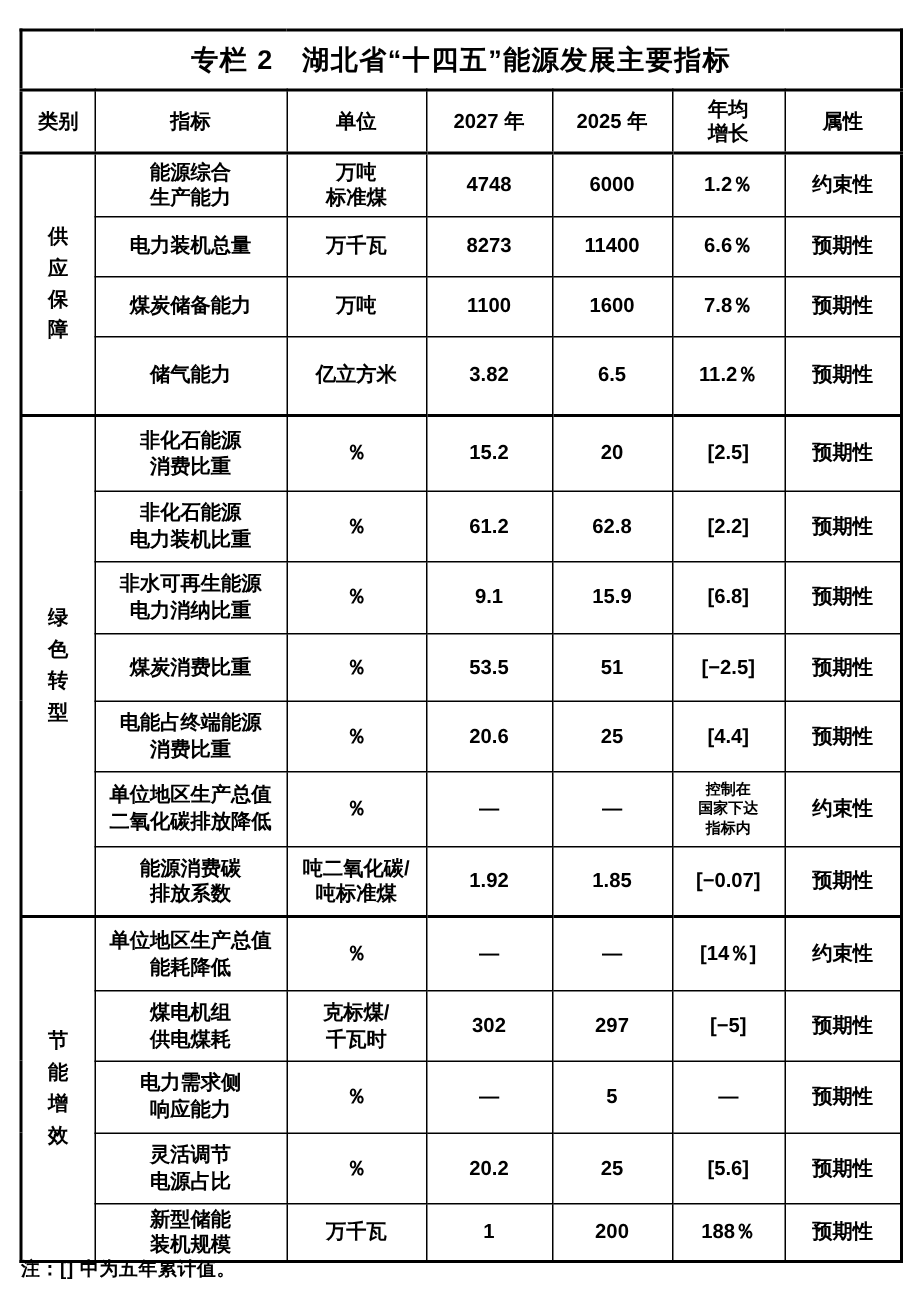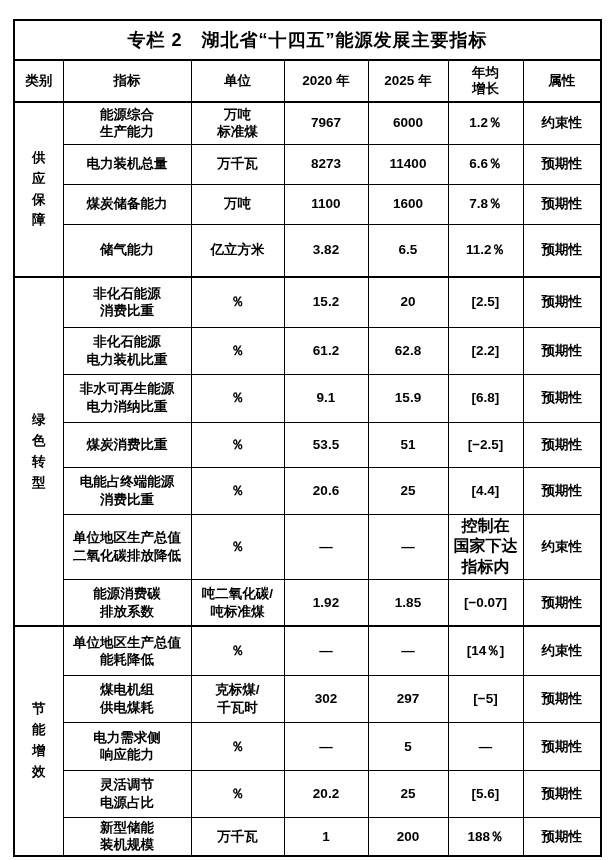--- a/index.html
+++ b/index.html
@@ -44,21 +44,21 @@
   }
   td {
     font-size: 13.5px;
     line-height: 1.3;
   }
   td.cat {
     font-size: 13.5px;
     line-height: 1.55;
   }
   tr.sec-top td { border-top: 2px solid #000; }
-  td.small-growth { font-size: 16px; line-height: 1.3; }
+  td.small-growth { font-size: 10px; line-height: 1.3; }
   .note {
     position: absolute;
     left: 14px;
     top: 838px;
     font-size: 12.5px;
     letter-spacing: 0.5px;
   }
 </style>
 </head>
 <body>
@@ -75,39 +75,39 @@
         <col style="width:78px">
     </colgroup>
     <thead>
       <tr class="title-row">
         <th colspan="7">专栏 2　湖北省“十四五”能源发展主要指标</th>
       </tr>
       <tr class="header-row">
         <th>类别</th>
         <th>指标</th>
         <th>单位</th>
-        <th>2020 年</th>
+        <th>2027 年</th>
         <th>2025 年</th>
         <th>年均
 增长</th>
         <th>属性</th>
       </tr>
     </thead>
     <tbody>
 
       <tr style="height:42px">
         <td class="cat" rowspan="4">供
 应
 保
 障</td>
         <td>能源综合
 生产能力</td>
         <td>万吨
 标准煤</td>
-        <td>7967</td>
+        <td>4748</td>
         <td>6000</td>
         <td>1.2％</td>
         <td>约束性</td>
       </tr>
       <tr style="height:40px">
         <td>电力装机总量</td>
         <td>万千瓦</td>
         <td>8273</td>
         <td>11400</td>
         <td>6.6％</td>
@@ -245,13 +245,14 @@
         <td>新型储能
 装机规模</td>
         <td>万千瓦</td>
         <td>1</td>
         <td>200</td>
         <td>188％</td>
         <td>预期性</td>
       </tr>
     </tbody>
   </table>
+  <div class="note">注：[] 中为五年累计值。</div>
 </div>
 
 </body></html>

